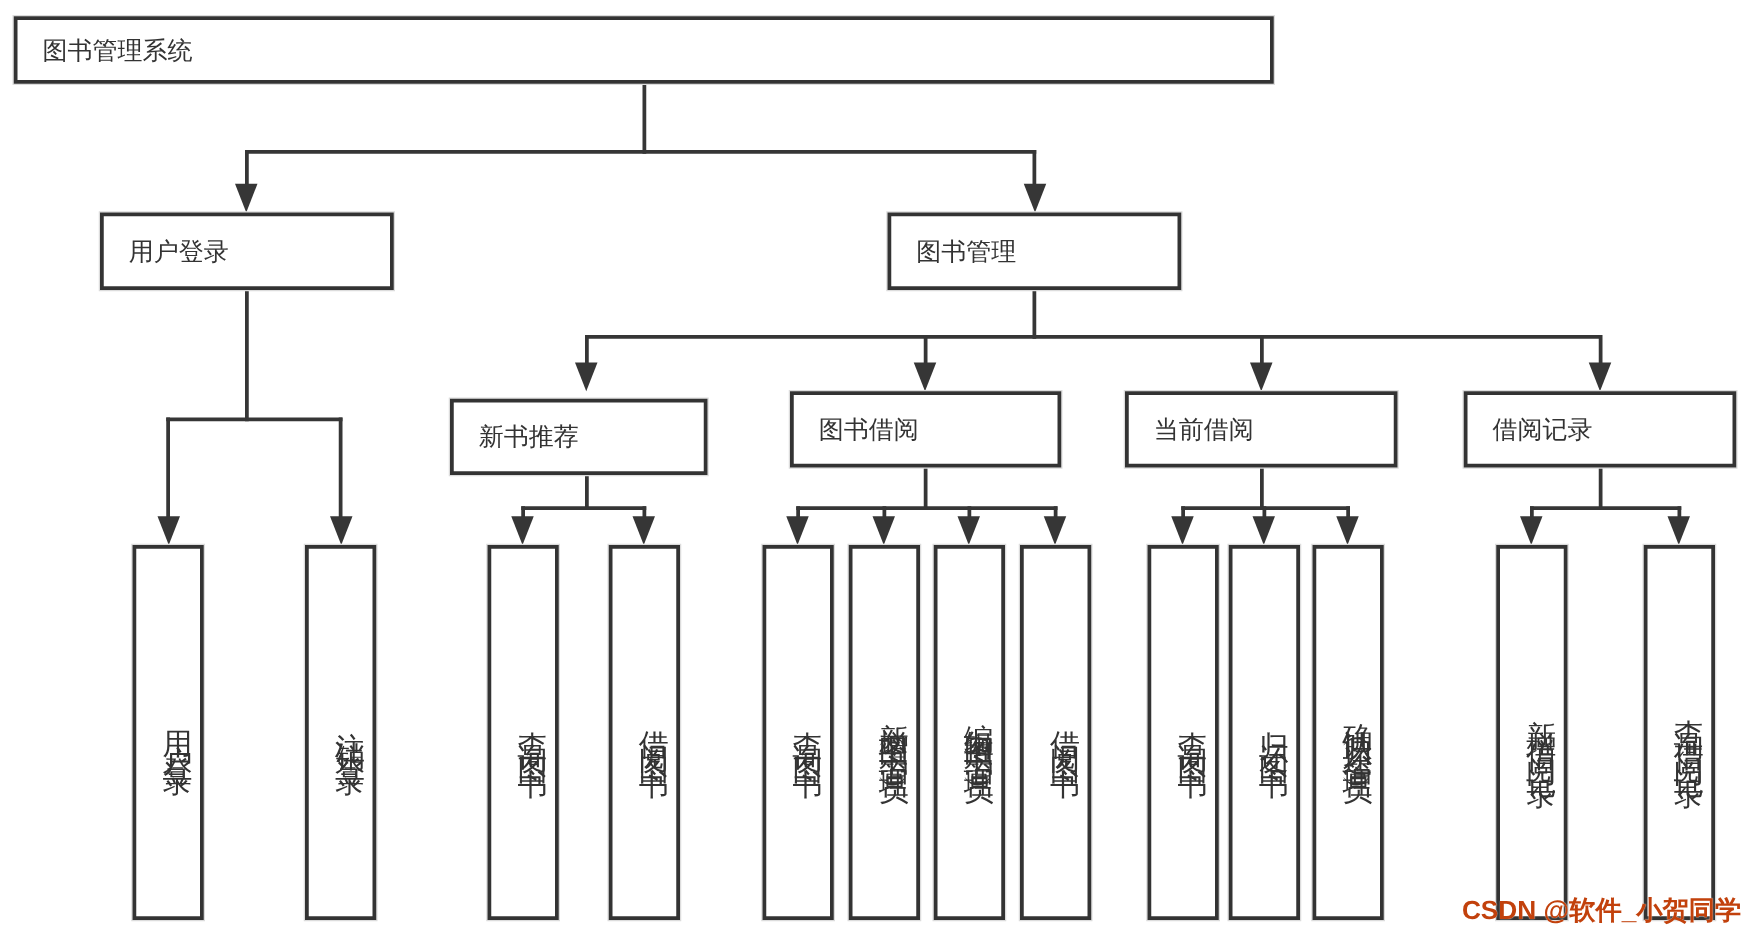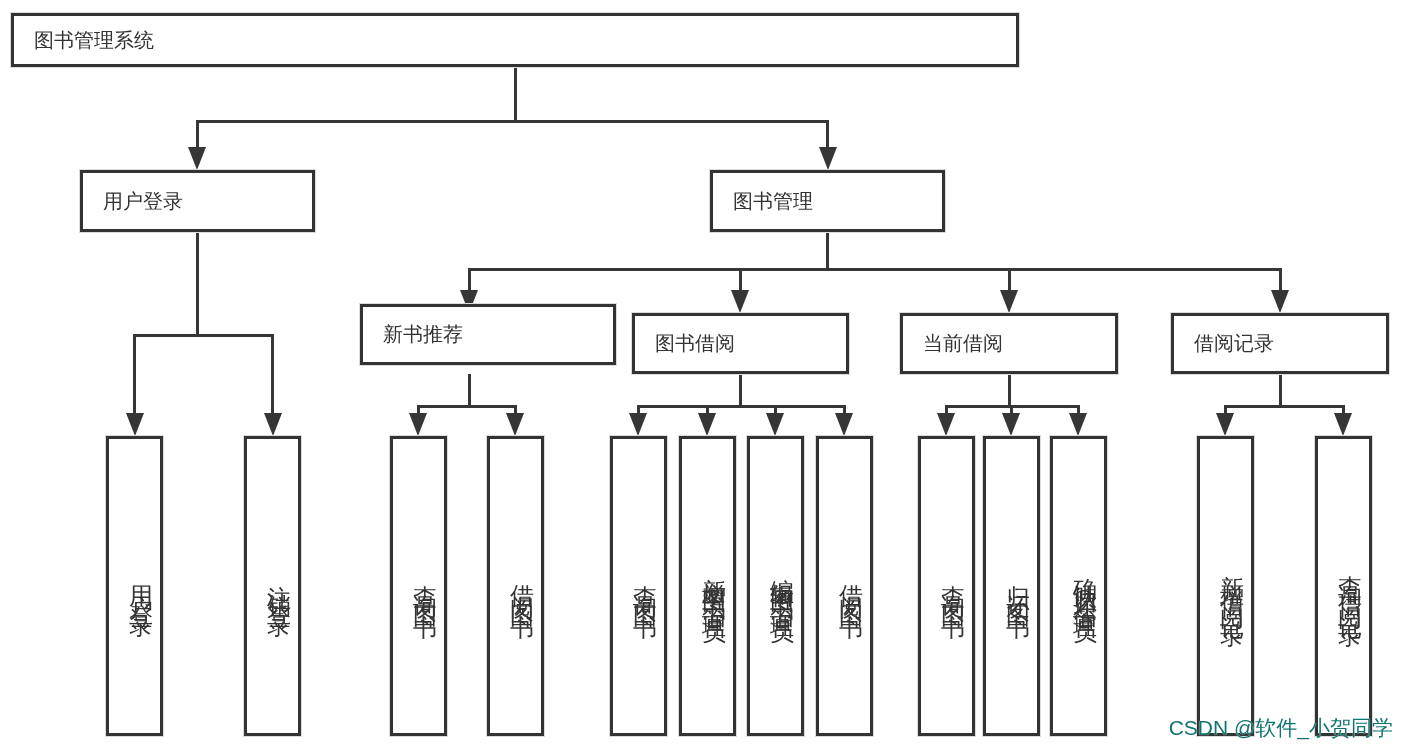--- a/index.html
+++ b/index.html
@@ -42,24 +42,25 @@
     position:absolute;width:0;height:0;
     border-left:9px solid transparent;
     border-right:9px solid transparent;
     border-top:23px solid #363636;
     z-index:1;
   }
   .watermark{
     position:absolute;
     right:12px;top:714px;
     font-size:21px;
-    color:#0f766e;
+    color:#c2410c;
     text-shadow:0 0 1px #ffffff;
     z-index:3;
     white-space:nowrap;
+    font-weight:bold;
   }
 </style>
 </head>
 <body>
 
 <div id="canvas">
 
   <div class="box" style="left:11px;top:13px;width:1008px;height:54px">
     <span>图书管理系统</span>
   </div>
@@ -89,21 +90,21 @@
   <div class="ln" style="left:468px;top:268px;width:813px;height:3px"></div>
   <div class="ln" style="left:468px;top:268px;width:3px;height:27px"></div>
   <div class="arw" style="left:460px;top:290px"></div>
   <div class="ln" style="left:739px;top:268px;width:3px;height:27px"></div>
   <div class="arw" style="left:731px;top:290px"></div>
   <div class="ln" style="left:1008px;top:268px;width:3px;height:27px"></div>
   <div class="arw" style="left:1000px;top:290px"></div>
   <div class="ln" style="left:1279px;top:268px;width:3px;height:27px"></div>
   <div class="arw" style="left:1271px;top:290px"></div>
 
-  <div class="box" style="left:360px;top:304px;width:256px;height:61px">
+  <div class="box" style="left:360px;top:319px;width:206px;height:61px">
     <span>新书推荐</span>
   </div>
   <div class="box" style="left:900px;top:313px;width:218px;height:61px">
     <span>当前借阅</span>
   </div>
   <div class="box" style="left:632px;top:313px;width:217px;height:61px">
     <span>图书借阅</span>
   </div>
   <div class="box" style="left:1171px;top:313px;width:218px;height:61px">
     <span>借阅记录</span>

